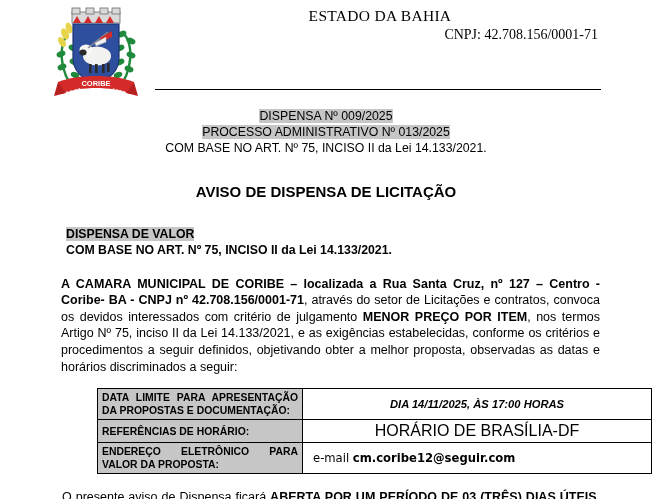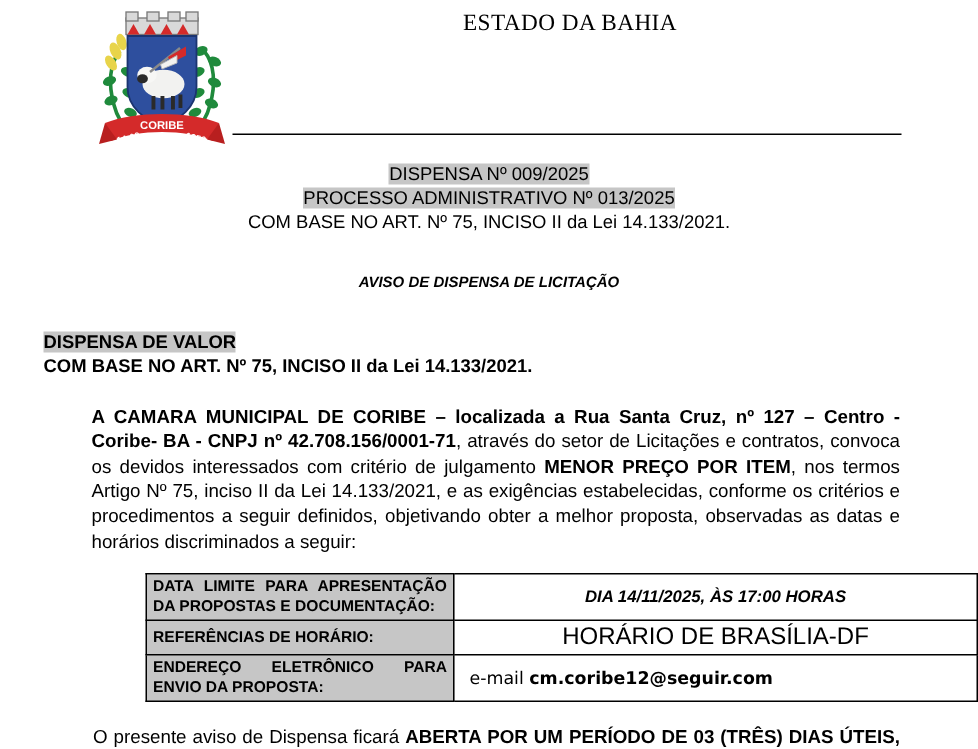--- a/index.html
+++ b/index.html
@@ -21,21 +21,21 @@
     background: #ffffff;
   }
 
   
   .header {
     position: relative;
     height: 100px;
   }
   .crest {
     position: absolute;
-    left: 62px;
+    left: 50px;
     top: 4px;
     width: 92px;
     height: 96px;
   }
   .header-text {
     position: absolute;
     left: 155px;
     top: 6px;
     width: 450px;
     text-align: center;
@@ -82,27 +82,26 @@
     font-size: 12.3px;
     line-height: 16.2px;
     margin-top: 8px;
   }
   .hl {
     background: #c6c6c6;
   }
   .aviso {
     text-align: center;
     font-weight: bold;
-    font-size: 10px;
+    font-size: 15px;
     margin-top: 26px;
-    font-style: italic;
   }
   .valor-block {
     margin-top: 26px;
-    padding-left: 29px;
+    padding-left: 66px;
     font-weight: bold;
     font-size: 12.3px;
     line-height: 16.5px;
   }
   .para {
     margin-top: 17px;
     padding-left: 61px;
     padding-right: 52px;
     text-align: justify;
     font-size: 12.5px;
@@ -226,20 +225,21 @@
         <path d="M8 78 L4 92 L16 89 Z" fill="#b81f1f"></path>
         <path d="M84 78 L88 92 L76 89 Z" fill="#b81f1f"></path>
         <text x="46" y="82" font-family="Liberation Sans, sans-serif" font-size="7.5" font-weight="bold" fill="#ffffff" text-anchor="middle">CORIBE</text>
         <text x="24" y="90" font-family="Liberation Sans, sans-serif" font-size="6.2" font-weight="bold" fill="#ffffff" text-anchor="middle" transform="rotate(-14 24 90)">14-08</text>
         <text x="68" y="90" font-family="Liberation Sans, sans-serif" font-size="6.2" font-weight="bold" fill="#ffffff" text-anchor="middle" transform="rotate(14 68 90)">1958</text>
       </svg>
     </div>
 
     <div class="header-text">
       <div class="estado">ESTADO DA BAHIA</div>
+      <div class="cnpj">CNPJ: 42.708.156/0001-71</div>
     </div>
 
     <div class="hrule"></div>
   </div>
 
   <div class="content">
 
     <div class="title-block">
       <div>
         <span class="hl">DISPENSA Nº 009/2025</span>
@@ -268,21 +268,21 @@
         <tbody>
           <tr>
             <td class="lbl">DATA LIMITE PARA APRESENTAÇÃO DA PROPOSTAS E DOCUMENTAÇÃO:</td>
             <td class="val em">DIA 14/11/2025, ÀS 17:00 HORAS</td>
           </tr>
           <tr>
             <td class="lbl">REFERÊNCIAS DE HORÁRIO:</td>
             <td class="val">HORÁRIO DE BRASÍLIA-DF</td>
           </tr>
           <tr>
-            <td class="lbl">ENDEREÇO ELETRÔNICO PARA ENVIO DA PROPOSTA:</td>
+            <td class="lbl">ENDEREÇO ELETRÔNICO PARA VALOR DA PROPOSTA:</td>
             <td class="val mail"><span>e-mail </span><b>cm.coribe12@seguir.com</b></td>
           </tr>
         </tbody>
       </table>
     </div>
 
     <div class="para2">
       <span>O presente aviso de Dispensa ficará </span><b>ABERTA POR UM PERÍODO DE 03 (TRÊS) DIAS ÚTEIS,</b><span> a partir da data da divulgação no site, e a respectiva documentação de proposta de preços deverão ser enviados ao </span>
     </div>
 

